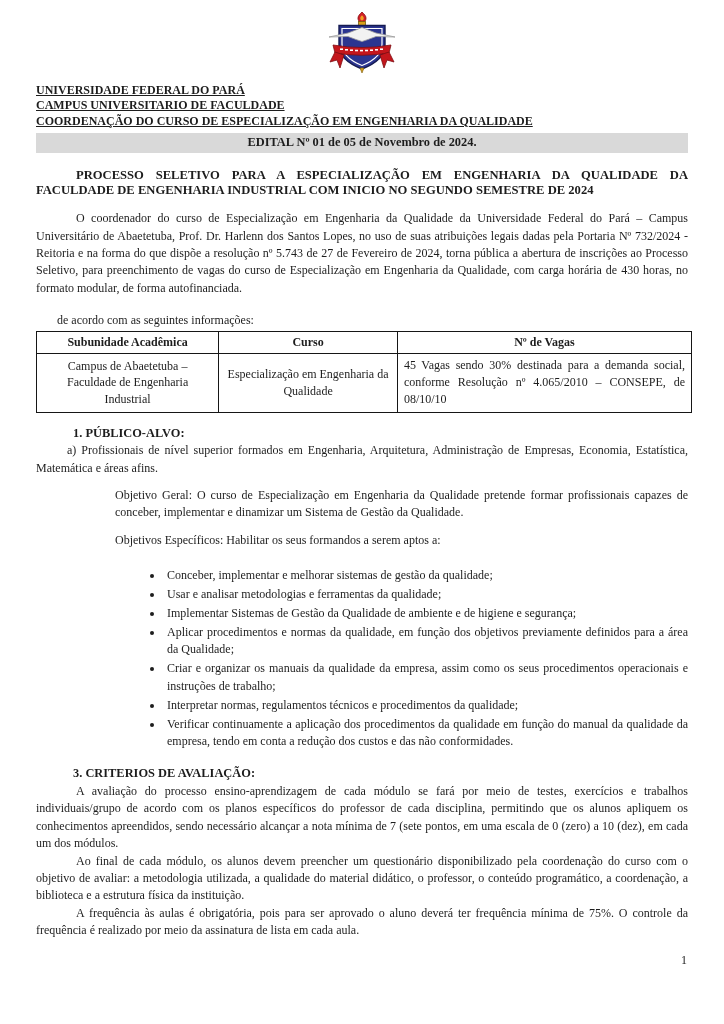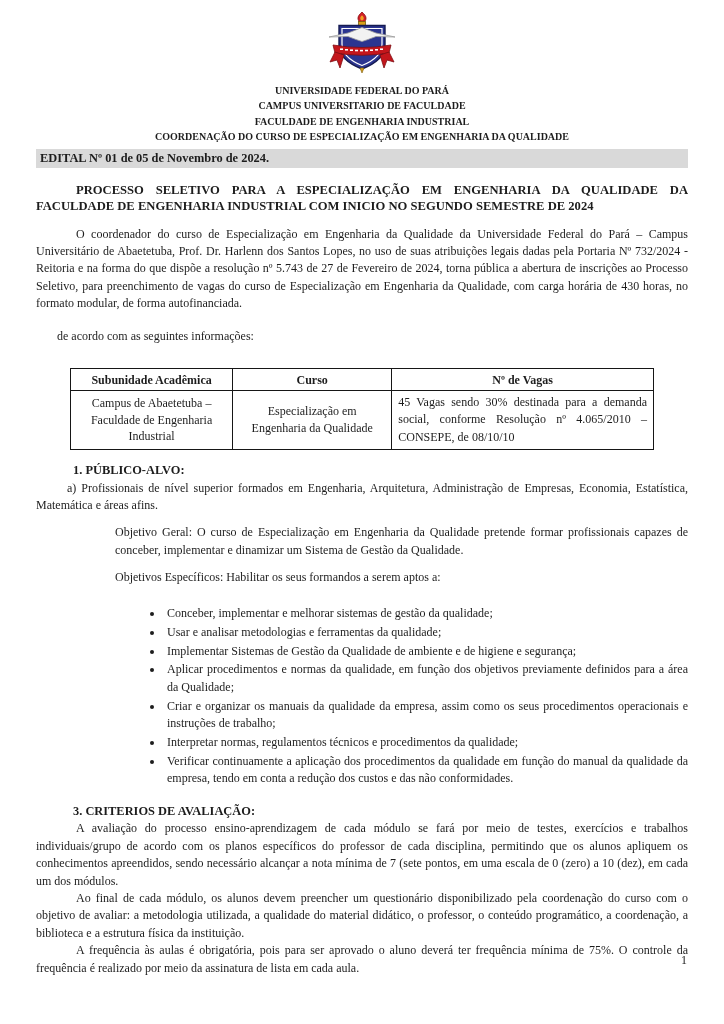--- a/index.html
+++ b/index.html
@@ -10,27 +10,28 @@
     background:#ffffff;
     font-family:"Liberation Serif","DejaVu Serif",serif;
     color:#1d1d1d;
     box-sizing:border-box;
     padding:12px 36px 0 36px;
     overflow:hidden;
   }
   .logo-wrap{text-align:center;margin:0 0 5px 0;}
   .logo-wrap svg{display:inline-block;}
   .hdr-line{
-    text-align:center;font-weight:bold;
-    font-size:10px;line-height:15.4px;
+    text-align:left;font-weight:bold;
+    font-size:12px;line-height:15.4px;
     white-space:nowrap;
+    text-decoration:underline;
   }
   .edital-band{
     background:#d9d9d9;
-    font-weight:bold;
+    text-align:center;font-weight:bold;
     font-size:12.4px;line-height:15.4px;
     padding:2px 4px;margin-top:4px;
   }
   .doc-title{
     font-weight:bold;
     text-align:justify;text-indent:40px;
     font-size:12.6px;line-height:15.8px;
     margin:15px 0 0 0;
   }
   .para{
@@ -38,22 +39,22 @@
     font-size:12px;line-height:17.4px;
     margin:0;
   }
   .intro-para{margin-top:11px;}
   .lead-in{
     font-size:12px;line-height:17.4px;
     margin:15px 0 0 21px;
   }
   table.vagas{
     border-collapse:collapse;
-    width:584px;
-    margin:23px auto 0 auto;
+    width:656px;
+    margin:1px auto 0 auto;
     font-size:12px;
   }
   table.vagas th,table.vagas td{
     border:1.6px solid #161616;
     padding:1px 6px;
     vertical-align:middle;
   }
   table.vagas th{
     font-weight:bold;text-align:center;
     line-height:16px;height:19px;
@@ -128,21 +129,20 @@
         <rect x="56" y="36.4" width="3" height="1.6"></rect>
       </g>
 
       <path d="M36 56 L38 61 L40 56 Z" fill="#d8a018" stroke="#7a5a0e" stroke-width="0.6"></path>
     </svg>
   </div>
 
   <div>
     <div class="hdr-line">UNIVERSIDADE FEDERAL DO PARÁ</div>
     <div class="hdr-line">CAMPUS UNIVERSITARIO DE FACULDADE</div>
-    <div class="hdr-line">FACULDADE DE ENGENHARIA INDUSTRIAL</div>
     <div class="hdr-line">COORDENAÇÃO DO CURSO DE ESPECIALIZAÇÃO EM ENGENHARIA DA QUALIDADE</div>
     <div class="edital-band">EDITAL Nº 01 de 05 de Novembro de 2024.</div>
   </div>
 
   <p class="doc-title">PROCESSO SELETIVO PARA A ESPECIALIZAÇÃO EM ENGENHARIA DA QUALIDADE DA FACULDADE DE ENGENHARIA INDUSTRIAL COM INICIO NO SEGUNDO SEMESTRE DE 2024</p>
 
   <p class="para intro-para"><span>O coordenador do curso de Especialização em Engenharia da Qualidade da Universidade Federal do Pará – Campus Universitário de Abaetetuba, Prof. Dr. Harlenn dos Santos Lopes, no uso de suas atribuições legais dadas pela Portaria Nº 732/2024 - Reitoria e na forma do que dispõe a resolução nº 5.743 de 27 de Fevereiro de 2024, torna pública a abertura de inscrições ao Processo Seletivo, para preenchimento de vagas do curso de Especialização em Engenharia da Qualidade, com carga horária de 430 horas, no formato modular, </span><span class="bold">de forma autofinanciada.</span></p>
 
   <p class="lead-in">de acordo com as seguintes informações:</p>
 

